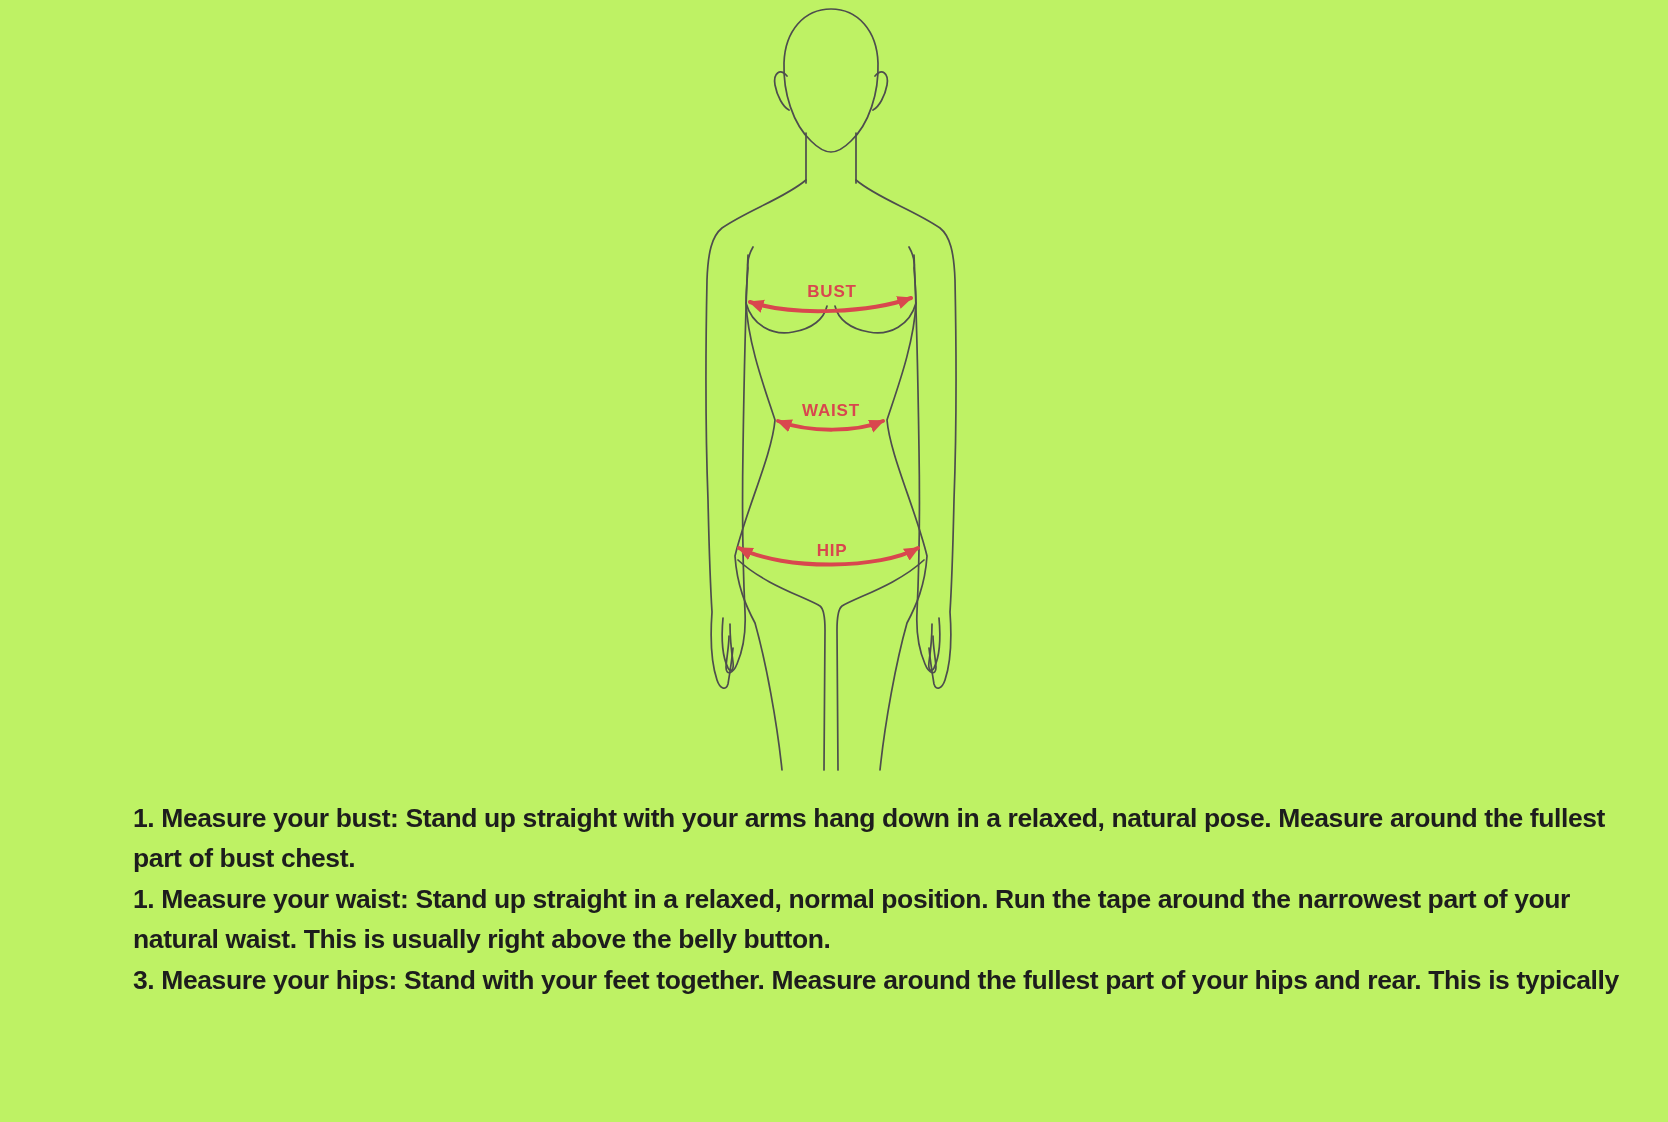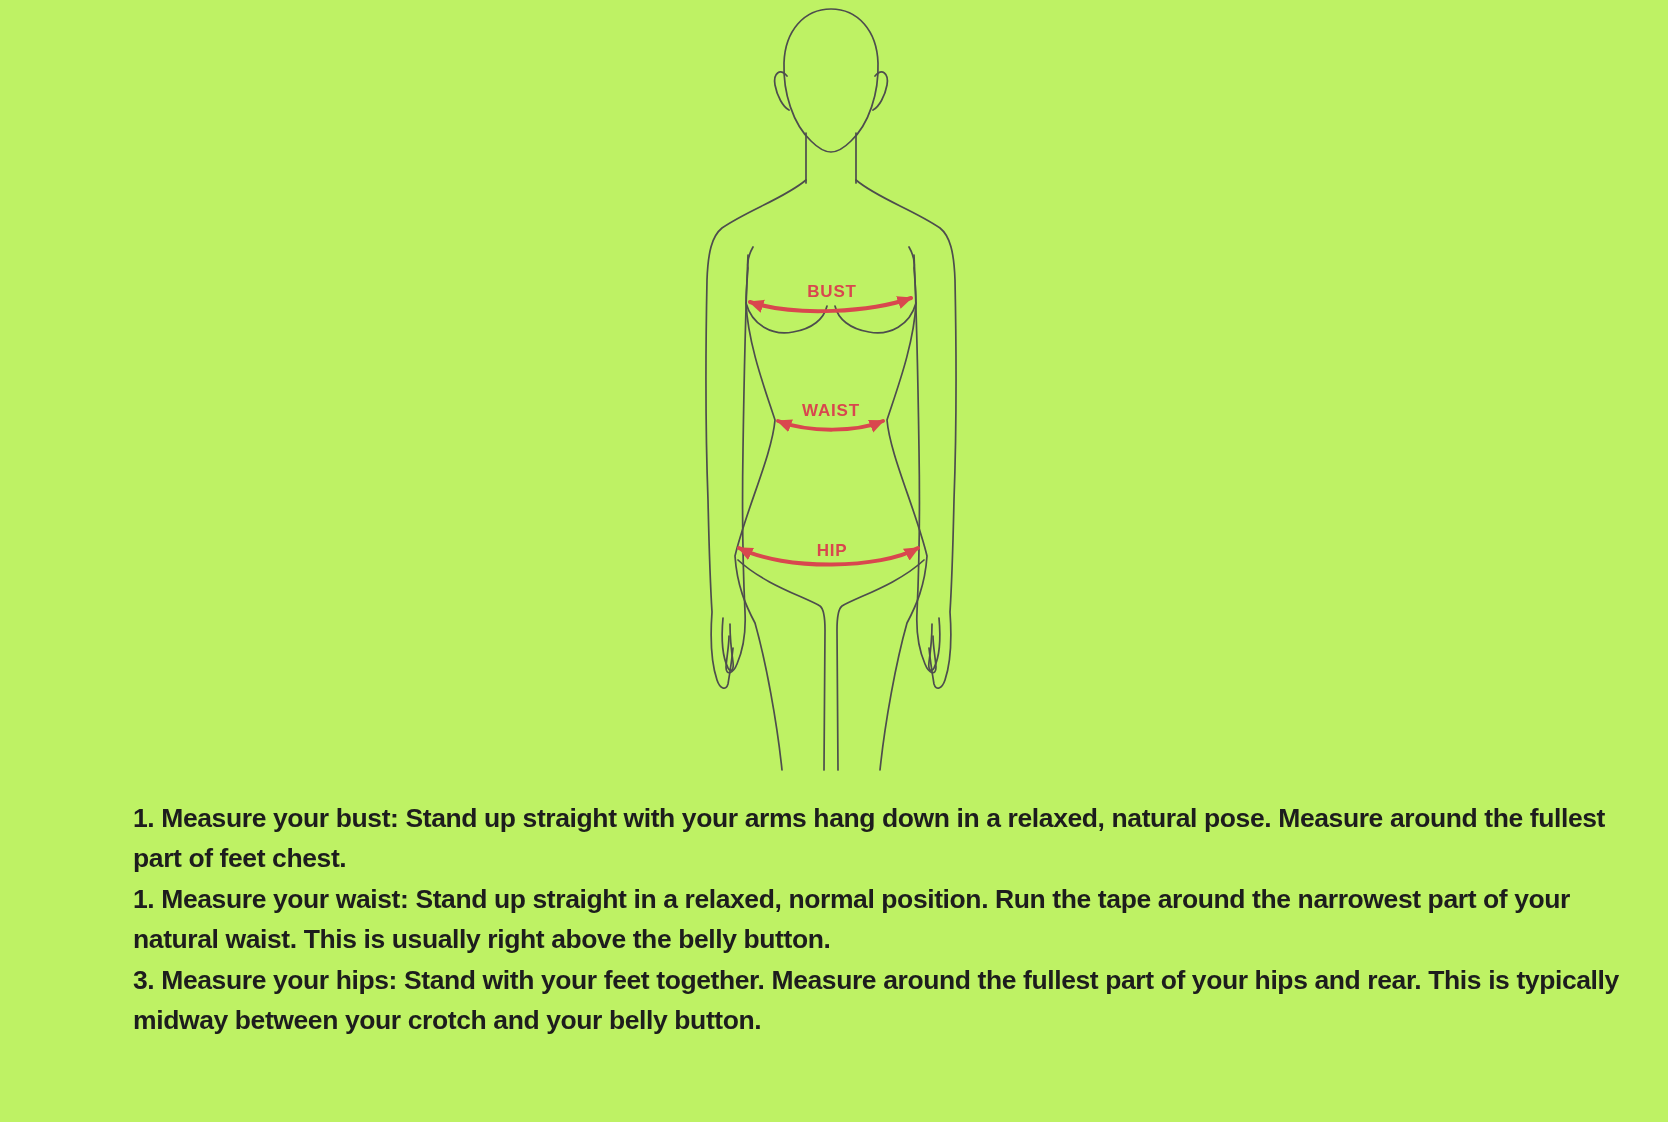--- a/index.html
+++ b/index.html
@@ -93,25 +93,24 @@
         <text x="172" y="297">BUST</text>
         <text x="171" y="416">WAIST</text>
         <text x="172" y="556">HIP</text>
       </g>
     </svg>
   </div>
 
   <div class="instructions">
     <div>
       <div class="instr-line">1. Measure your bust: Stand up straight with your arms hang down in a relaxed, natural pose. Measure around the fullest</div>
-      <div class="instr-line">part of feet chest.</div>
+      <div class="instr-line">part of bust chest.</div>
     </div>
     <div>
       <div class="instr-line">1. Measure your waist: Stand up straight in a relaxed, normal position. Run the tape around the narrowest part of your</div>
       <div class="instr-line">natural waist. This is usually right above the belly button.</div>
     </div>
     <div>
       <div class="instr-line">3. Measure your hips: Stand with your feet together. Measure around the fullest part of your hips and rear. This is typically</div>
-      <div class="instr-line">midway between your crotch and your belly button.</div>
     </div>
   </div>
 
 </div>
 
 </body></html>

